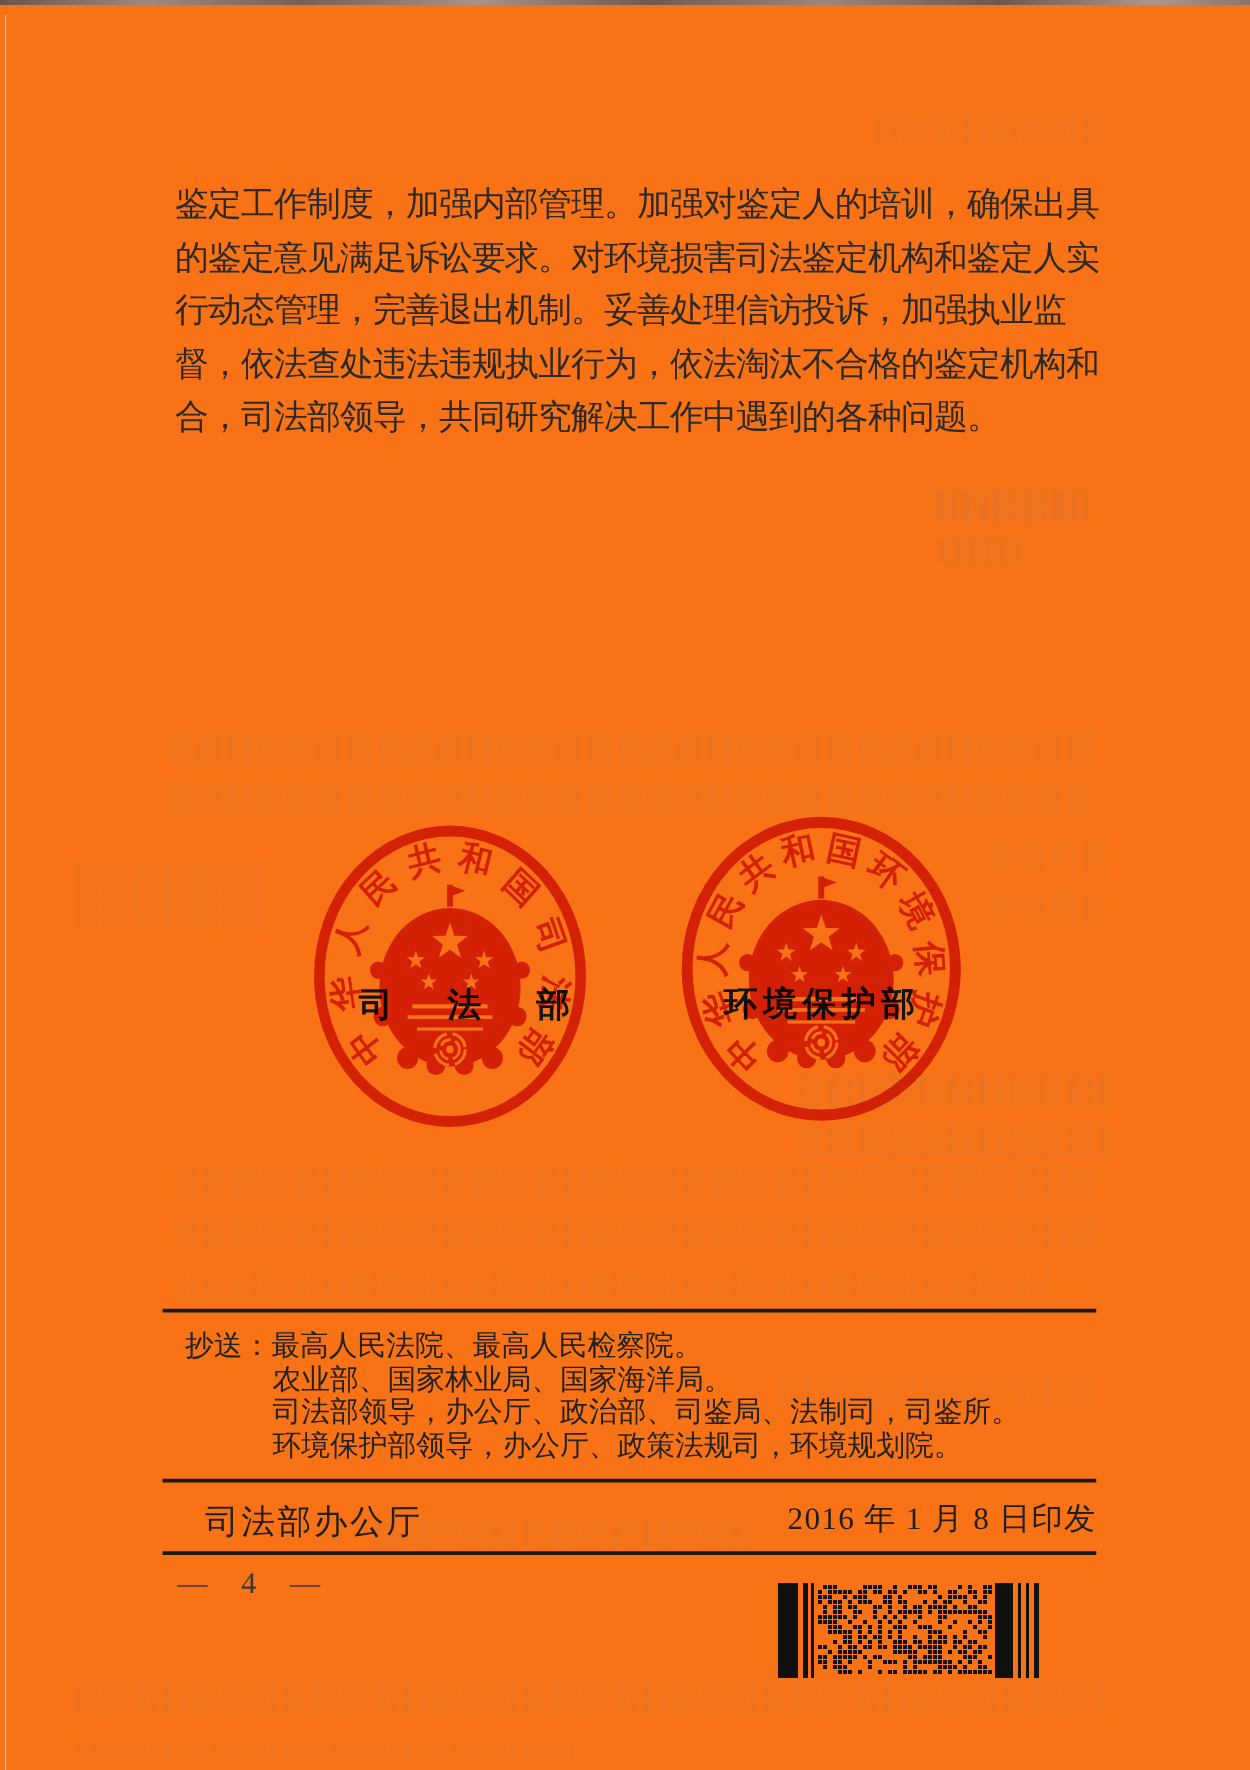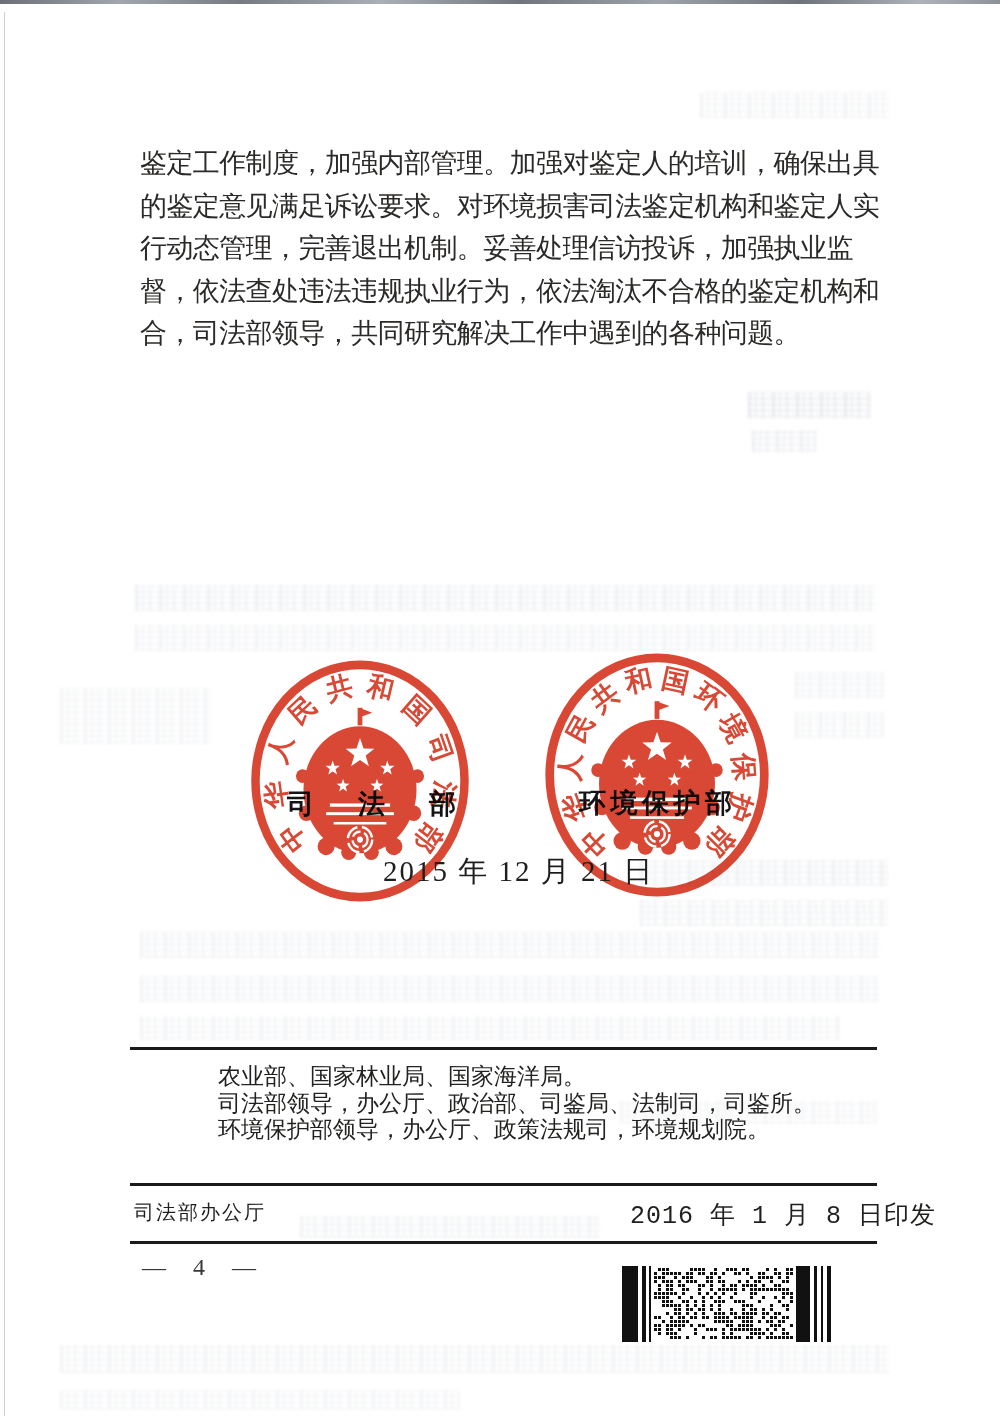--- a/index.html
+++ b/index.html
@@ -1,19 +1,19 @@
 <!DOCTYPE html>
 <html style="--seal: #d63a24;"><head>
 <meta charset="utf-8">
 <style>
   :root{ --seal:#d63a24; }
   html,body{margin:0;padding:0;background:#e8e8e8;}
   .page{
     position:relative;width:1000px;height:1416px;margin:0 auto;
-    background:#ffffff;overflow:hidden;
+    background:#f97316;overflow:hidden;
     font-family:"Liberation Serif","DejaVu Serif",serif;
     color:#262624;
   }
   
   .scan-top{position:absolute;left:0;top:0;width:1000px;height:4px;opacity:.8;
     background:linear-gradient(90deg,#474c54,#8a9098 12%,#545a62 24%,#959ba3 38%,#4e545c 52%,#868c94 66%,#4a5058 80%,#9aa0a8 92%,#70767e);}
   .scan-left{position:absolute;left:4px;top:12px;width:1px;height:1404px;background:#c6cbd1;opacity:.9;}
   .ghost{position:absolute;pointer-events:none;filter:blur(1.6px);opacity:.16;
     background-image:
       repeating-linear-gradient(90deg, rgba(110,122,148,.55) 0 3px, transparent 3px 7px, rgba(110,122,148,.38) 7px 9px, transparent 9px 14px, rgba(110,122,148,.5) 14px 16px, transparent 16px 24px),
@@ -38,22 +38,22 @@
   
   .rule{position:absolute;left:130px;width:747px;background:#1a1a1c;}
   .rule-1{top:1047px;height:3px;}
   .rule-2{top:1183px;height:3px;}
   .rule-3{top:1241px;height:3px;}
   
   .cc{position:absolute;left:148px;top:1064px;width:740px;font-size:23px;line-height:26.5px;color:#222220;}
   .cc-line{white-space:nowrap;}
   .cc-line.cont{padding-left:70px;}
   
-  .issuer{position:absolute;left:134px;top:1199px;font-size:20px;letter-spacing:2px;color:#1f1f1d;}
-  .print-date{position:absolute;left:630px;top:1198px;font-size:25px;letter-spacing:1px;color:#1f1f1d;white-space:nowrap;font-family:Liberation Mono, monospace;}
+  .issuer{position:absolute;left:164px;top:1199px;font-size:27px;letter-spacing:2px;color:#1f1f1d;}
+  .print-date{position:absolute;left:630px;top:1198px;font-size:25px;letter-spacing:1px;color:#1f1f1d;white-space:nowrap;}
   .page-number{position:absolute;left:142px;top:1254px;font-size:24px;color:#38383a;letter-spacing:6px;word-spacing:9px;white-space:nowrap;}
   
   .barcode{position:absolute;left:622px;top:1266px;width:222px;height:78px;}
   .barcode svg{shape-rendering:crispEdges;}
   .bc{fill:#111;}
   .hidden-defs{position:absolute;width:0;height:0;overflow:hidden;}
 </style>
 </head>
 <body>
 
@@ -150,24 +150,24 @@
         <text x="139.0" y="31.2" transform="rotate(12.2 139.0 31.2)" class="seal-char">国</text>
         <text x="173.6" y="48.3" transform="rotate(36.5 173.6 48.3)" class="seal-char">环</text>
         <text x="198.6" y="79.4" transform="rotate(60.9 198.6 79.4)" class="seal-char">境</text>
         <text x="209.7" y="118.9" transform="rotate(85.3 209.7 118.9)" class="seal-char">保</text>
         <text x="204.8" y="159.9" transform="rotate(109.6 204.8 159.9)" class="seal-char">护</text>
         <text x="184.7" y="195.1" transform="rotate(134.0 184.7 195.1)" class="seal-char">部</text>
       </g>
     <use href="#nat-emblem" xlink:href="#nat-emblem"></use>
   </svg>
 
-  <div class="sign-date">2015 年 12 月 21 日</div>
 
   <div class="rule rule-1"></div>
   <div class="cc">
+    <div class="cc-line"><span class="cc-label">抄送：</span><span>最高人民法院、最高人民检察院。</span></div>
     <div class="cc-line cont">农业部、国家林业局、国家海洋局。</div>
     <div class="cc-line cont">司法部领导，办公厅、政治部、司鉴局、法制司，司鉴所。</div>
     <div class="cc-line cont">环境保护部领导，办公厅、政策法规司，环境规划院。</div>
   </div>
   <div class="rule rule-2"></div>
 
   <div class="issuer">司法部办公厅</div>
   <div class="print-date">2016 年 1 月 8 日印发</div>
   <div class="rule rule-3"></div>
 

